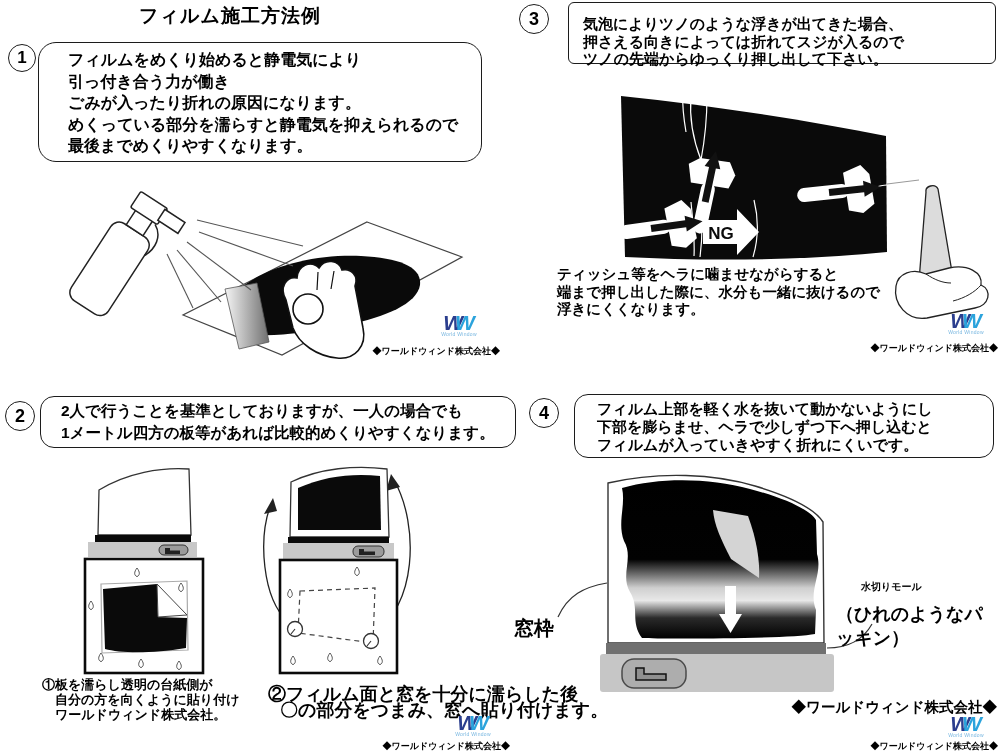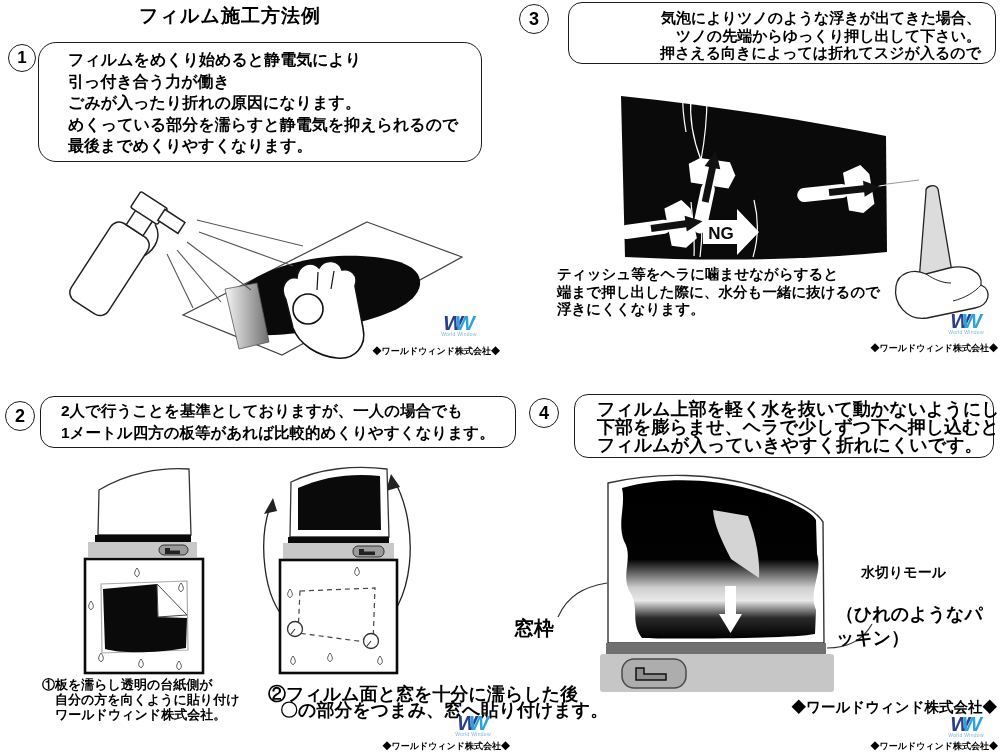--- a/index.html
+++ b/index.html
@@ -8,31 +8,31 @@
   .title{position:absolute;left:40px;top:3px;width:380px;text-align:center;
          font-size:19px;font-weight:700;letter-spacing:1px;}
   .circle-num{position:absolute;border:1.6px solid #1c1c1c;border-radius:50%;
          background:#fff;display:flex;align-items:center;justify-content:center;
          font-weight:600;}
   .note-box{position:absolute;border:1.6px solid #1c1c1c;border-radius:16px;
          background:#fff;font-weight:600;box-sizing:border-box;}
   .note-box div{white-space:nowrap;}
   .box1{left:38px;top:42px;width:444px;height:120px;padding:6px 29px;font-size:16px;line-height:21.5px;border-radius:18px;}
   .box2{left:40px;top:396px;width:476px;height:52px;padding:3px 20px;font-size:15.5px;line-height:22px;border-radius:14px;}
-  .box3{left:568px;top:2px;width:428px;height:62px;padding:6px 14px;font-size:15px;line-height:17.5px;border-radius:14px;text-align:right;}
-  .box4{left:574px;top:394px;width:420px;height:64px;padding:5px 22px;font-size:18px;line-height:18px;border-radius:14px;}
+  .box3{left:568px;top:2px;width:428px;height:62px;padding:12px 14px;font-size:15px;line-height:17.5px;border-radius:6px;}
+  .box4{left:574px;top:394px;width:420px;height:64px;padding:5px 22px;font-size:15px;line-height:18px;border-radius:14px;}
   .plain-text{position:absolute;font-weight:600;}
   .plain-text div{white-space:nowrap;}
   .tip3{left:557px;top:266px;font-size:14.5px;line-height:17.5px;}
   .cap1{left:42px;top:677px;font-size:13px;line-height:15px;}
   .cap1 .ind{padding-left:13px;}
   .cap2{left:268px;top:687px;font-size:18px;line-height:15.5px;}
   .cap2 .ind{padding-left:12px;}
   .lbl-madowaku{left:514px;top:615px;font-size:20px;font-weight:700;}
-  .lbl-mol{left:861px;top:564px;font-size:14px;}
+  .lbl-mol{left:861px;top:580px;font-size:10px;}
   .lbl-mol2{left:836px;top:602px;font-size:18px;}
   .company-big{position:absolute;left:790px;top:698px;width:207px;text-align:right;
          font-size:14.5px;font-weight:700;white-space:nowrap;}
   .company-small{position:absolute;width:170px;text-align:right;font-size:9px;
          font-weight:700;white-space:nowrap;}
   .ww-logo{position:absolute;width:44px;text-align:center;}
   .ww-mark{font-size:21px;font-weight:800;font-style:italic;line-height:17px;}
   .w1{color:#2b3e8e;}
   .w2{color:#2ba3dc;margin-left:-8px;}
   .ww-sub{font-size:5px;color:#79b7e0;letter-spacing:.3px;}
@@ -89,22 +89,22 @@
 
   <div class="ww-logo" style="left:437px;top:314px;">
     <div class="ww-mark"><span class="w1">W</span><span class="w2">W</span></div>
     <div class="ww-sub">World Window</div>
   </div>
   <div class="company-small" style="left:330px;top:345px;">◆ワールドウィンド株式会社◆</div>
 
   <div class="circle-num" style="left:519px;top:4px;width:28px;height:28px;font-size:18px;">3</div>
   <div class="note-box box3">
     <div>気泡によりツノのような浮きが出てきた場合、</div>
+    <div>押さえる向きによっては折れてスジが入るので</div>
     <div>ツノの先端からゆっくり押し出して下さい。</div>
-    <div>押さえる向きによっては折れてスジが入るので</div>
   </div>
 
   <svg class="illus" style="left:555px;top:80px;" width="445" height="250" viewBox="0 0 445 250">
     <path d="M66,16 C160,26 250,40 331,56 L332,172 C240,181 150,181 70,177 Z" fill="#0a0a0a"></path>
     <g stroke="#fff" stroke-width="1.2" fill="none">
       <path d="M136,16 C134,40 139,62 146,80 M152,16 C152,45 149,64 146,80"></path>
       <path d="M128,16 C127,28 129,40 131,52"></path>
       <path d="M136,122 C138,144 140,160 139,176 M146,120 C148,146 147,162 145,177"></path>
       <path d="M199,120 C204,140 203,160 198,177"></path>
       <path d="M318,108 C324,106 330,105 332,105"></path>

